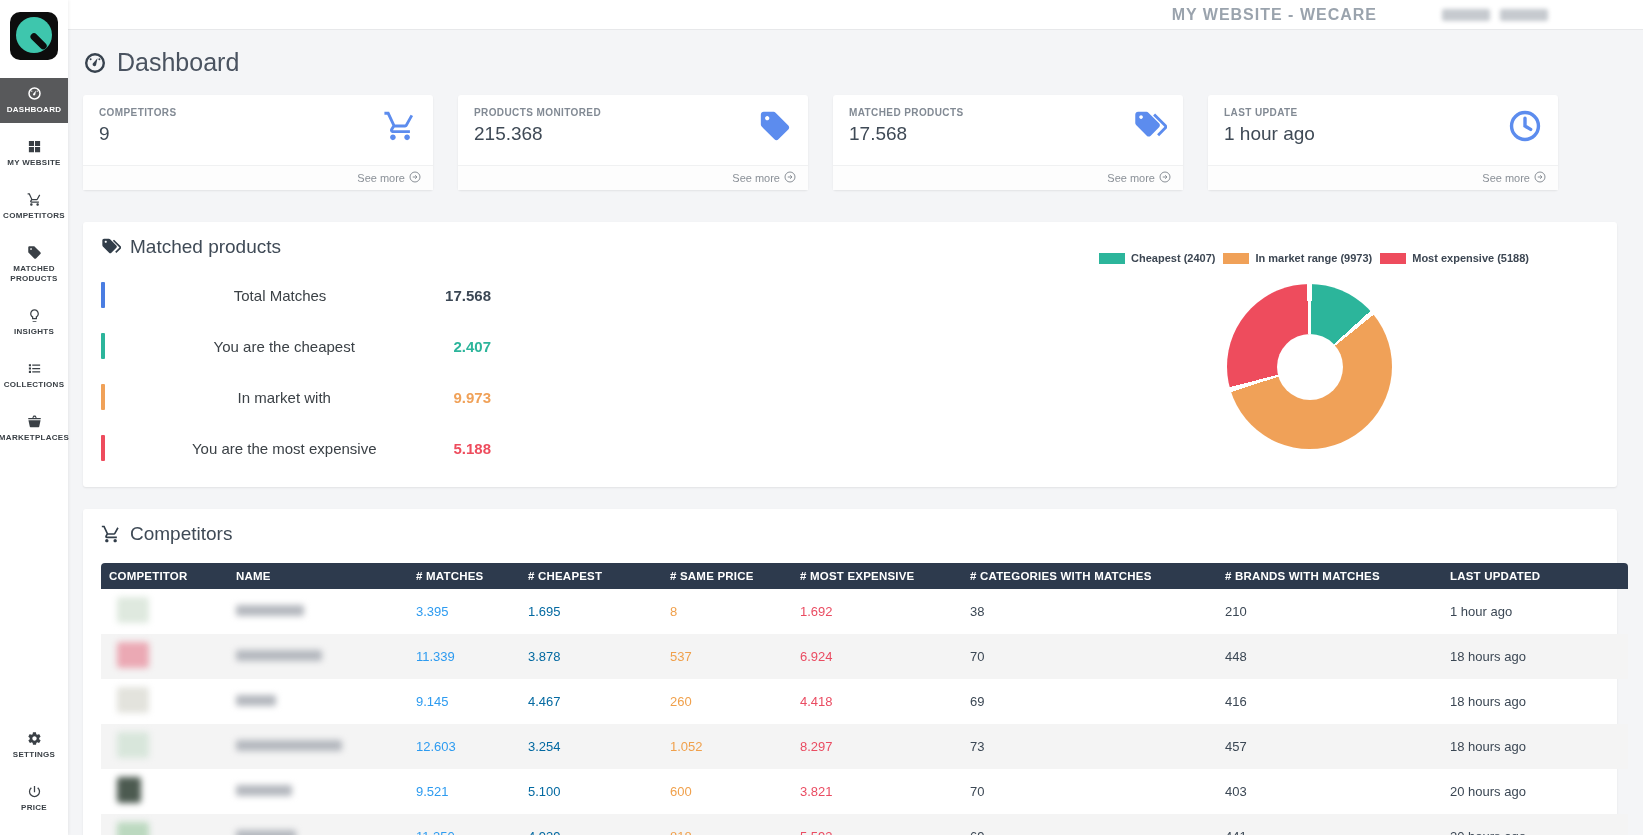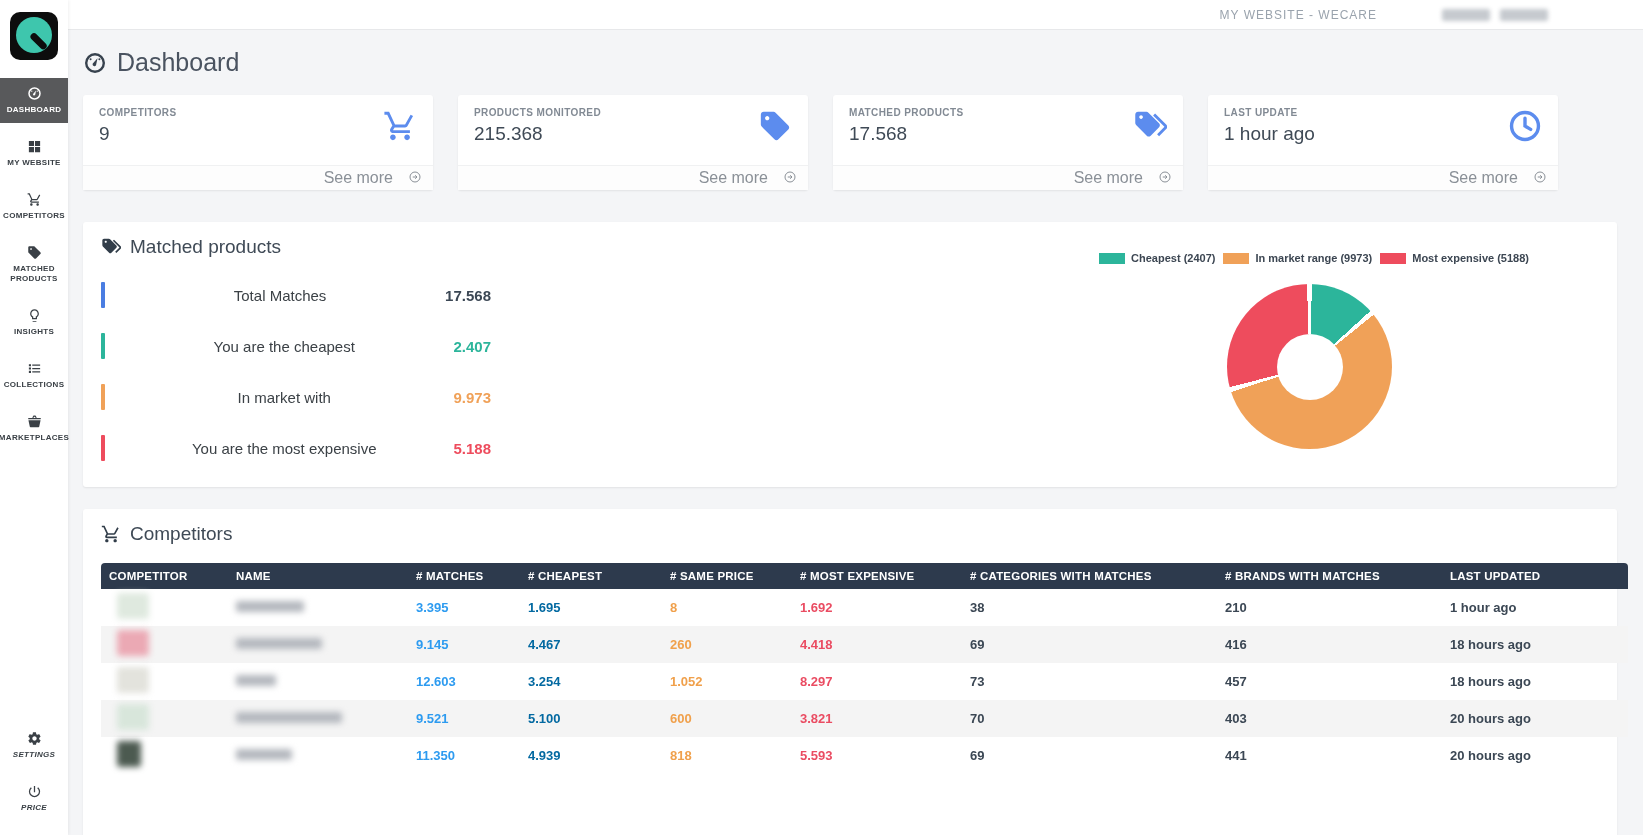--- a/index.html
+++ b/index.html
@@ -16,47 +16,47 @@
   .logo-circle { position:absolute; left:6px; top:5px; width:36px; height:36px;
     border-radius:50%; background:#3ec6ad; }
   .logo-handle { position:absolute; left:21px; top:21px; width:20px; height:7px;
     background:#0d0d0d; border-radius:4px; transform:rotate(45deg); transform-origin:3px 3px; }
   .nav-item { display:flex; flex-direction:column; align-items:center; gap:4px;
     padding:8px 2px; cursor:pointer; color:#3a4046; text-align:center; }
   .nav-item + .nav-item { margin-top:8px; }
   .nav-item.active { background:#58595b; color:#fff; }
   .nav-icon svg { width:15px; height:15px; display:block; fill:currentColor; }
   .nav-label { font-size:8px; font-weight:700; letter-spacing:.3px; line-height:1.25; }
-  .side-footer { margin-top:auto; padding-bottom:14px;font-style:italic; }
+  .side-footer { margin-top:auto; padding-bottom:14px; }
 
   
   .main { flex:1; display:flex; flex-direction:column; min-width:0; }
   .topbar { height:30px; background:#fff; border-bottom:1px solid #e7e8ea;
     display:flex; align-items:center; justify-content:flex-end; padding-right:95px; flex:0 0 30px; }
-  .context { font-size:12px; color:#9aa3ad; letter-spacing:1px; margin-right:55px; }
+  .context { font-size:16px; color:#9aa3ad; letter-spacing:1px; margin-right:55px;font-weight:bold; }
   .blur-pill { width:48px; height:12px; background:#c6cacf; border-radius:2px;
     filter:blur(2px); margin-left:10px; cursor:pointer; }
 
   .content { padding:14px 26px 0 15px; }
   .page-title { display:flex; align-items:center; gap:10px; font-size:25px; font-weight:400;
     color:#4a5360; margin:4px 0 18px 0; }
   .page-title svg { width:24px; height:24px; fill:#37424e; }
 
   
   .cards { display:flex; gap:25px; width:1475px; margin-bottom:32px; }
   .card { flex:1; background:#fff; border-radius:3px; box-shadow:0 1px 2px rgba(0,0,0,.08);
     display:flex; flex-direction:column; height:95px; }
   .card-body { flex:1; padding:12px 16px 0 16px; position:relative; }
   .card-label { font-size:10px; font-weight:700; color:#828a94; letter-spacing:.4px; }
   .card-value { font-size:19px; color:#3f4a56; margin-top:5px; }
   .card-icon { position:absolute; right:16px; top:14px; color:#5c8cee; }
   .card-icon svg { width:34px; height:34px; fill:currentColor; }
   .card-foot { border-top:1px solid #f0f1f2; background:#fdfdfd; height:25px;
     display:flex; align-items:center; justify-content:flex-end; padding-right:12px; }
-  .see-more { display:flex; align-items:center; gap:16px; font-size:16px; color:#8a9097; cursor:pointer; }
+  .see-more { display:flex; align-items:center; gap:4px; font-size:11px; color:#8a9097; cursor:pointer; }
   .see-more svg { width:12px; height:12px; stroke:#8a9097; fill:none; }
 
   
   .panel { background:#fff; border-radius:3px; box-shadow:0 1px 2px rgba(0,0,0,.08);
     padding:14px 18px; margin-bottom:22px; position:relative; }
   .panel-title { display:flex; align-items:center; gap:9px; font-size:19px; font-weight:400;
     color:#3f4a56; }
   .panel-title svg { width:20px; height:20px; fill:#313d49; }
 
   .panel.matched { height:265px; }
@@ -75,21 +75,21 @@
   .donut::after { content:""; position:absolute; left:50%; top:50%; width:66px; height:66px;
     margin:-33px 0 0 -33px; background:#fff; border-radius:50%; }
 
   
   .panel.competitors { min-height:420px; }
   table { width:100%; border-collapse:collapse; margin-top:18px; table-layout:fixed; }
   thead th { background:#2d3a4d; color:#fff; font-size:11.5px; letter-spacing:.2px;
     text-align:left; padding:7px 10px; font-weight:700; white-space:nowrap; }
   thead th:first-child { border-radius:4px 0 0 0; padding-left:8px; }
   thead th:last-child { border-radius:0 4px 0 0; }
-  tbody td { padding:0 10px; font-size:13px; font-weight:700; color:#3b4754; height:37px; }
+  tbody td { padding:8px 10px; font-size:13px; font-weight:400; color:#3b4754; height:37px; }
   tbody tr:nth-child(even) { background:#f4f4f4; }
   .c-matches { color:#2d9bf0; }
   .c-cheapest { color:#0369a1; }
   .c-same { color:#f0a04b; }
   .c-most { color:#ea4c62; }
   .blur { filter:blur(3px); display:inline-block; }
   .logo-blob { width:32px; height:26px; border-radius:3px; background:#cfd4cf; margin-left:6px; }
   .name-blob { height:11px; border-radius:2px; background:#b4b8be; }
   tr:nth-child(1) .logo-blob { background:#dfe9df; }
   tr:nth-child(2) .logo-blob { background:#eba9b4; }
@@ -378,20 +378,31 @@
       <td class="c-cheapest">1.695</td>
       <td class="c-same">8</td>
       <td class="c-most">1.692</td>
       <td>38</td>
       <td>210</td>
       <td>1 hour ago</td>
     </tr>
               <tr>
       <td><span class="logo-blob blur"></span></td>
       <td><span class="name-blob blur"></span></td>
+      <td class="c-matches">11.339</td>
+      <td class="c-cheapest">3.878</td>
+      <td class="c-same">537</td>
+      <td class="c-most">6.924</td>
+      <td>70</td>
+      <td>448</td>
+      <td>18 hours ago</td>
+    </tr>
+              <tr>
+      <td><span class="logo-blob blur"></span></td>
+      <td><span class="name-blob blur"></span></td>
       <td class="c-matches">9.145</td>
       <td class="c-cheapest">4.467</td>
       <td class="c-same">260</td>
       <td class="c-most">4.418</td>
       <td>69</td>
       <td>416</td>
       <td>18 hours ago</td>
     </tr>
               <tr>
       <td><span class="logo-blob blur"></span></td>

